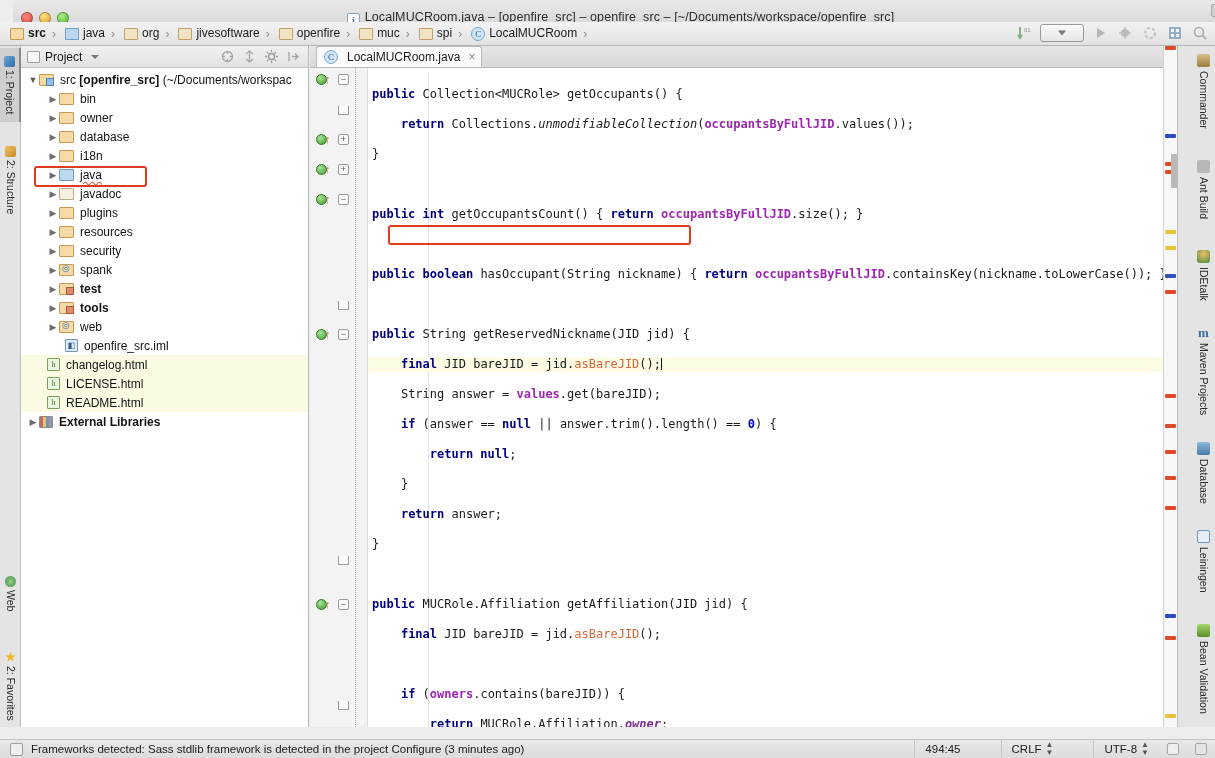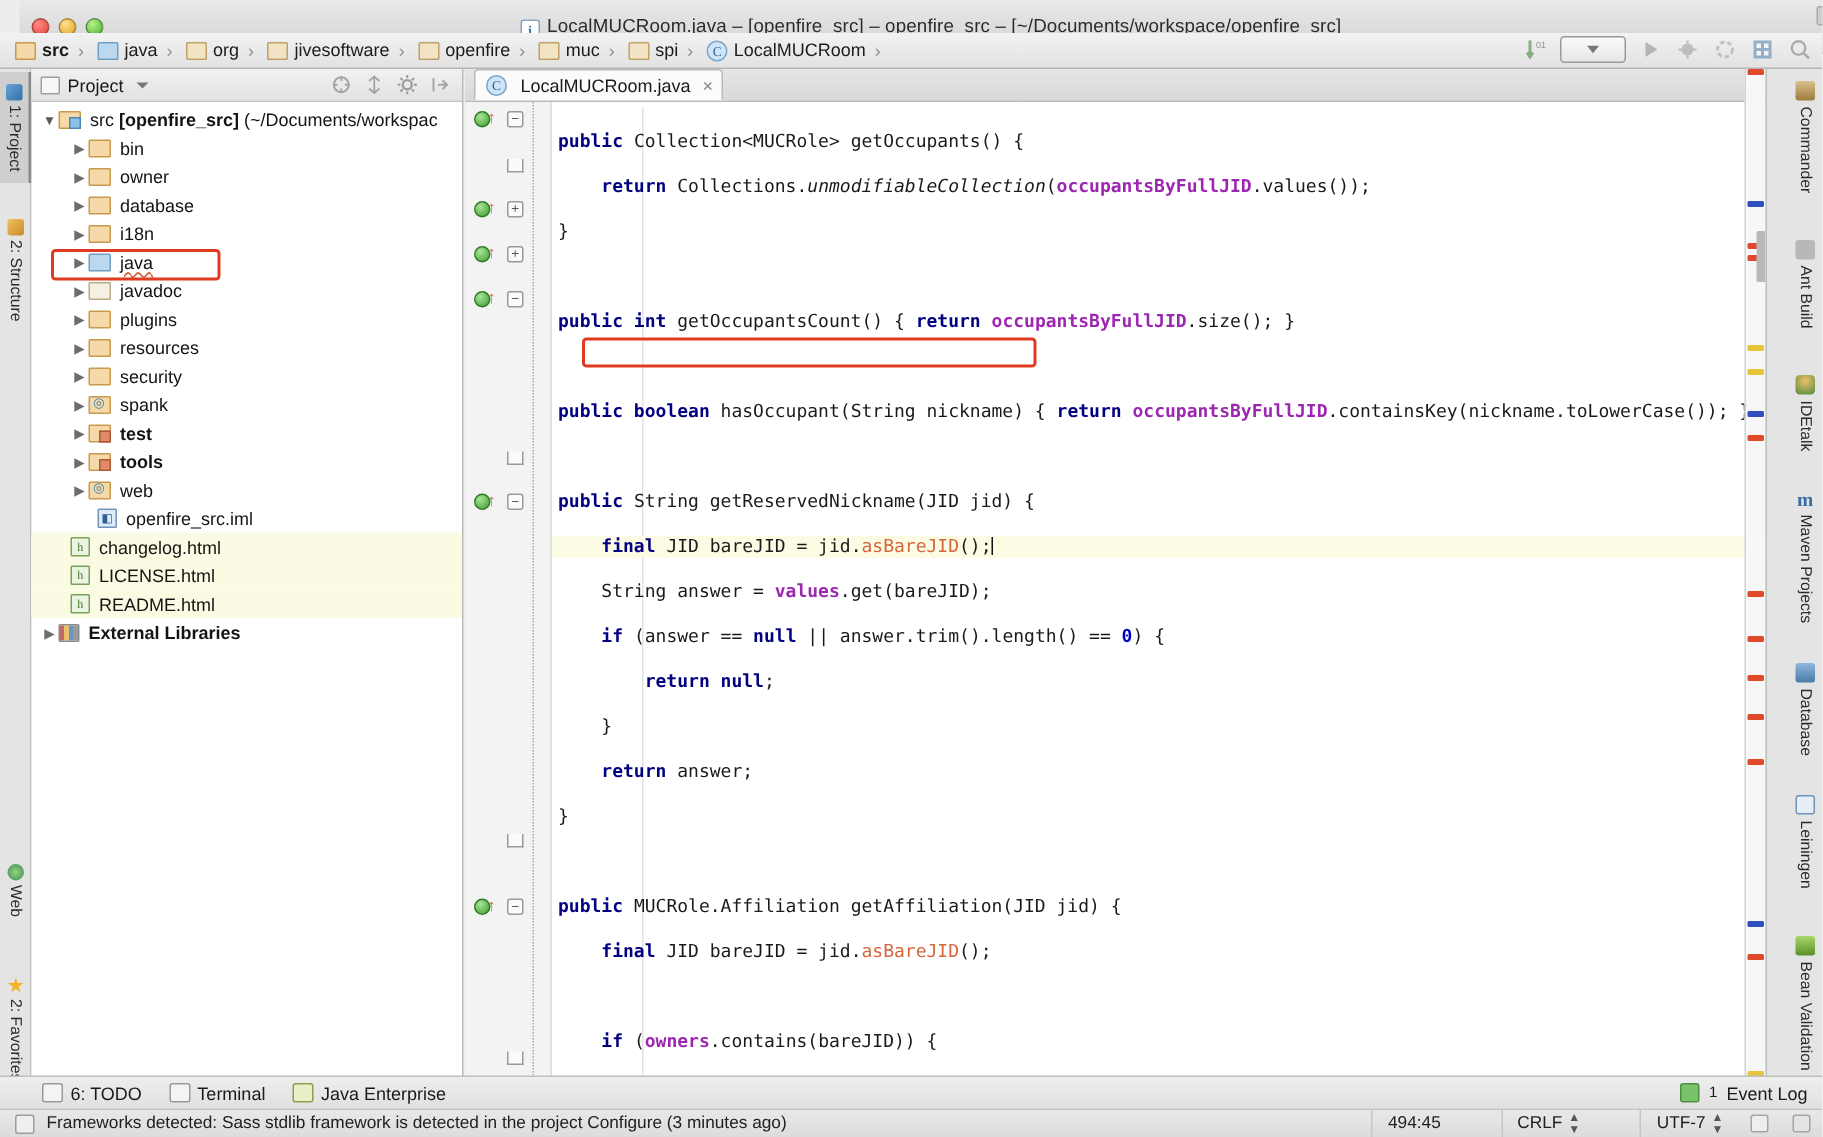--- a/index.html
+++ b/index.html
@@ -623,51 +623,32 @@
     <div class="rtab" style="top:480px; height:84px; right:2px;">
       <span class="rico" style="background:#e8eef5;border:1px solid #6f93bb;"></span>
       <span>Leiningen</span>
     </div>
     <div class="rtab" style="top:574px; height:104px; right:2px;">
       <span class="rico" style="background:linear-gradient(#a8d86a,#5a8f2a);"></span>
       <span>Bean Validation</span>
     </div>
   </div>
 
-  <div class="bottombar">
-    <div class="bbitem">
-      <span class="bbico"></span>
-      <span>6: TODO</span>
-    </div>
-    <div class="bbitem">
-      <span class="bbico"></span>
-      <span>Terminal</span>
-    </div>
-    <div class="bbitem">
-      <span class="bbico" style="background:#e8f0c8;border-color:#8aa04e;"></span>
-      <span>Java Enterprise</span>
-    </div>
-    <div class="bb-right">
-      <span class="evtico"></span>
-      <span style="font-size:10px;">1</span>
-      <span>Event Log</span>
-    </div>
-  </div>
 
   <div class="statusbar">
     <span class="sb-ico"></span>
     <span>Frameworks detected: Sass stdlib framework is detected in the project Configure (3 minutes ago)</span>
     <span class="sb-right">
       <span class="sb-cell">494:45</span>
       <span class="sb-cell">
         <span>CRLF</span>
         <span class="updown">▲<br>▼</span>
       </span>
       <span class="sb-cell">
-        <span>UTF-7</span>
+        <span>UTF-8</span>
         <span class="updown">▲<br>▼</span>
       </span>
       <span class="lockico"></span>
       <span class="lockico" style="background:#e4e4e4;"></span>
     </span>
   </div>
 
 </div>
 
 </body></html>

